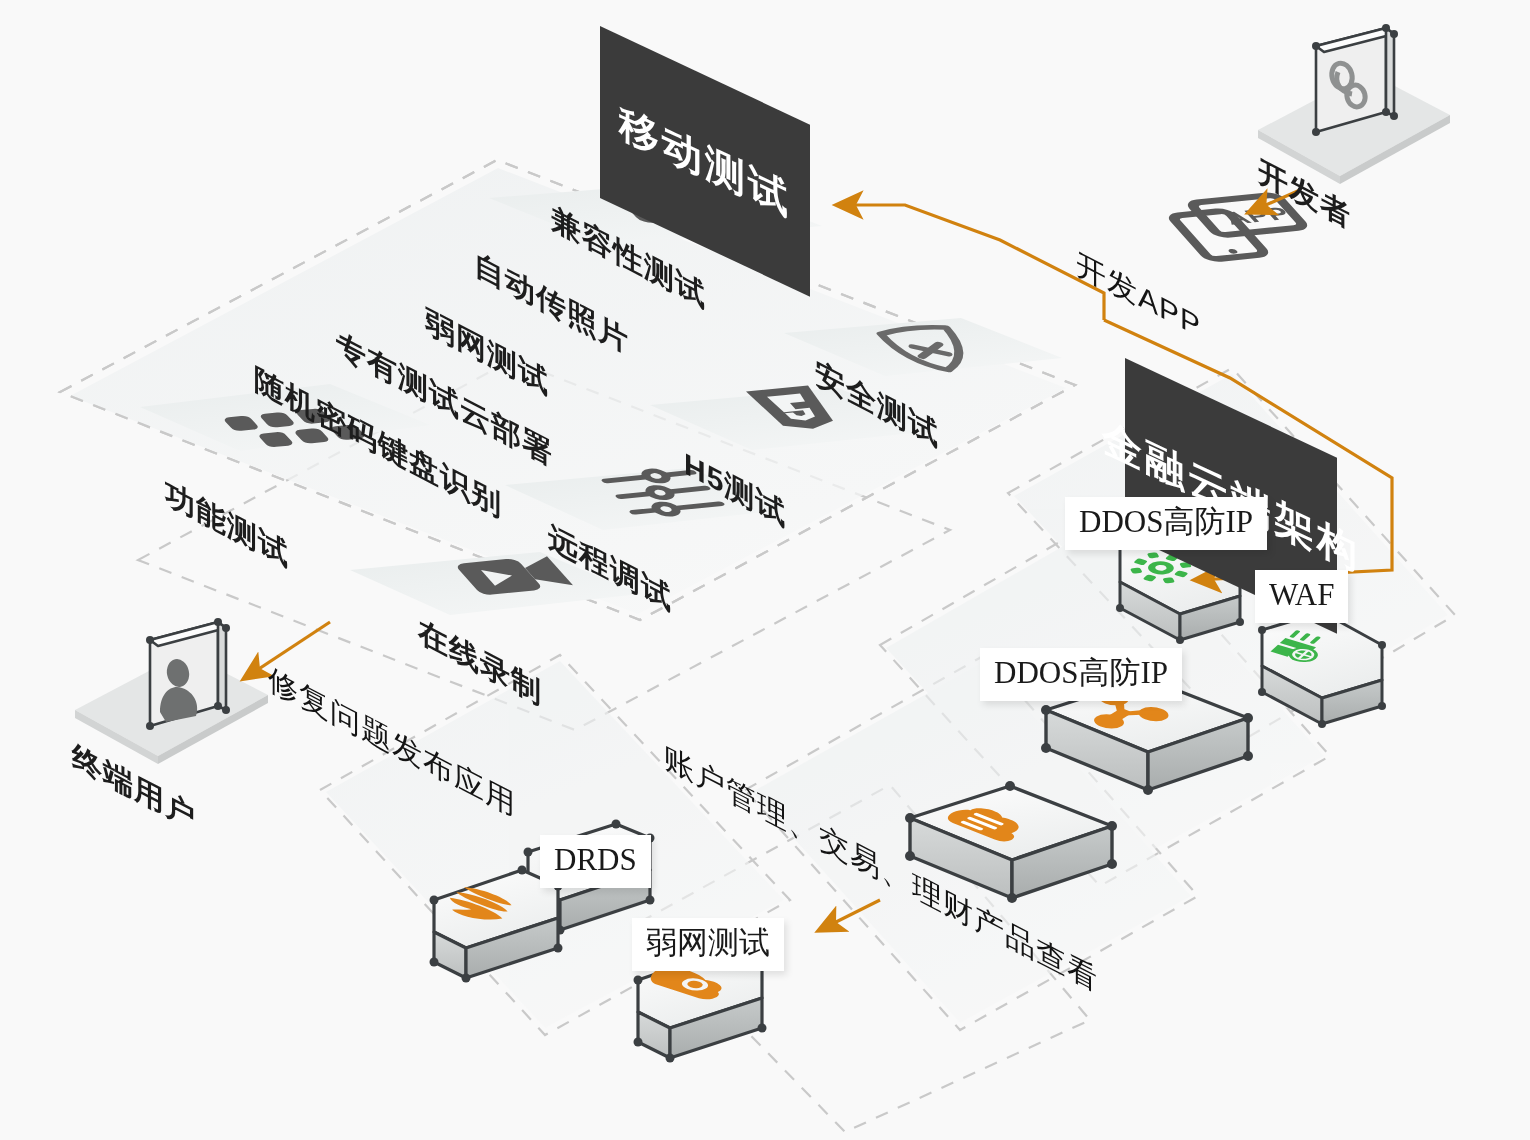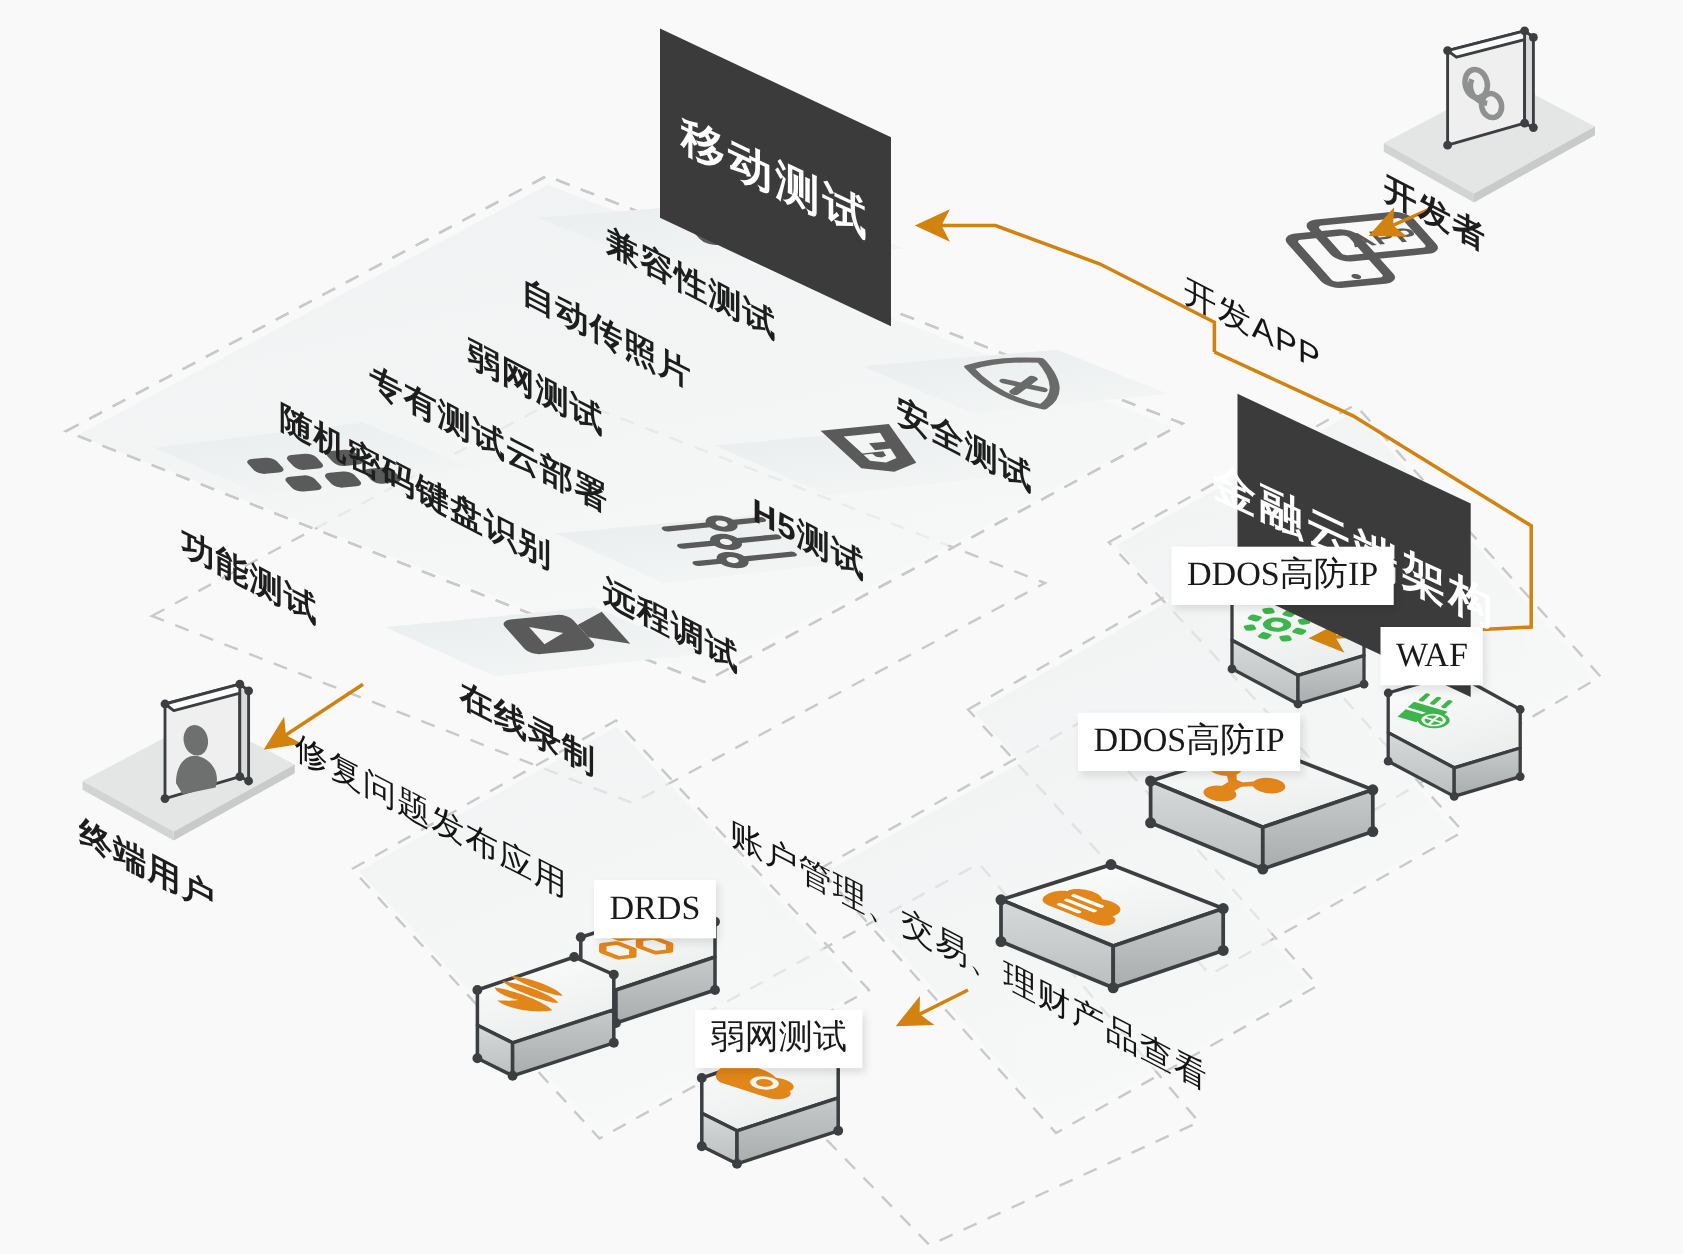--- a/index.html
+++ b/index.html
@@ -440,16 +440,16 @@
 <div class="tile-label" style="left:1258px;top:150px;transform:matrix(1,0.52,0,1,0,0);">开发者</div>
 <div class="tile-label" style="left:72px;top:735px;transform:matrix(1,0.52,0,1,0,0);">终端用户</div>
 
 <div class="flow-text" style="left:1076px;top:243px;transform:matrix(1,0.52,0,1,0,0);">开发APP</div>
 <div class="flow-text" style="left:268px;top:658px;transform:matrix(1,0.52,0,1,0,0);">修复问题发布应用</div>
 <div class="flow-text" style="left:664px;top:736px;transform:matrix(1,0.52,0,1,0,0);">账户管理、交易、理财产品查看</div>
 
 <div class="chip" style="left:1065px;top:497px;">DDOS高防IP</div>
 <div class="chip" style="left:1255px;top:570px;">WAF</div>
 <div class="chip" style="left:980px;top:648px;">DDOS高防IP</div>
-<div class="chip" style="left:540px;top:800px;">DRDS</div>
+<div class="chip" style="left:540px;top:835px;">DRDS</div>
 <div class="chip" style="left:632px;top:918px;">弱网测试</div>
 
 </div>
 
 </body></html>

